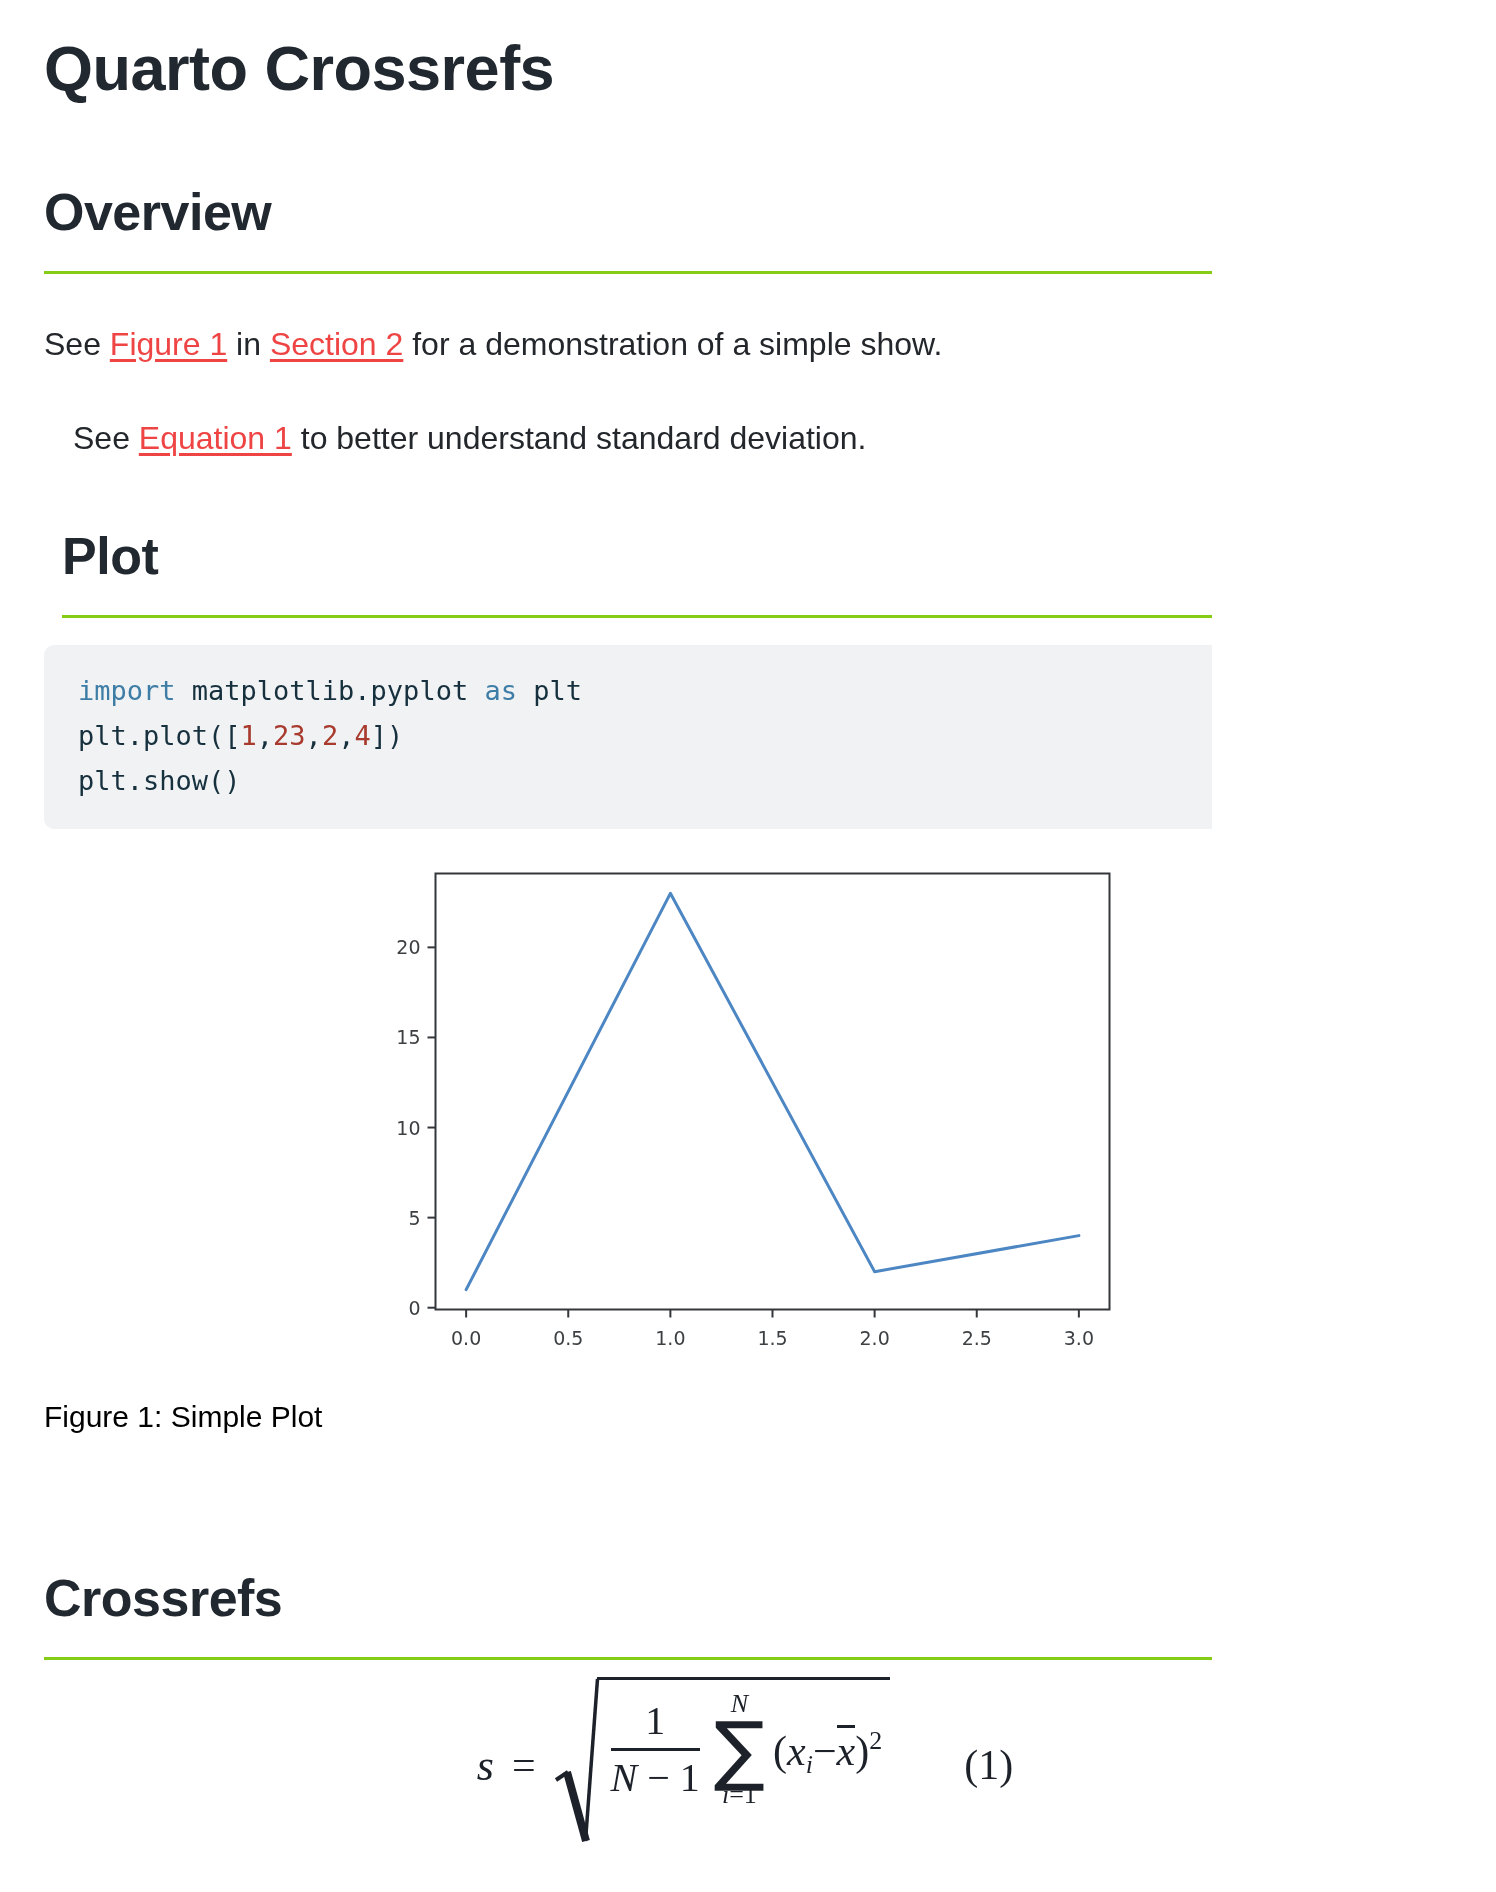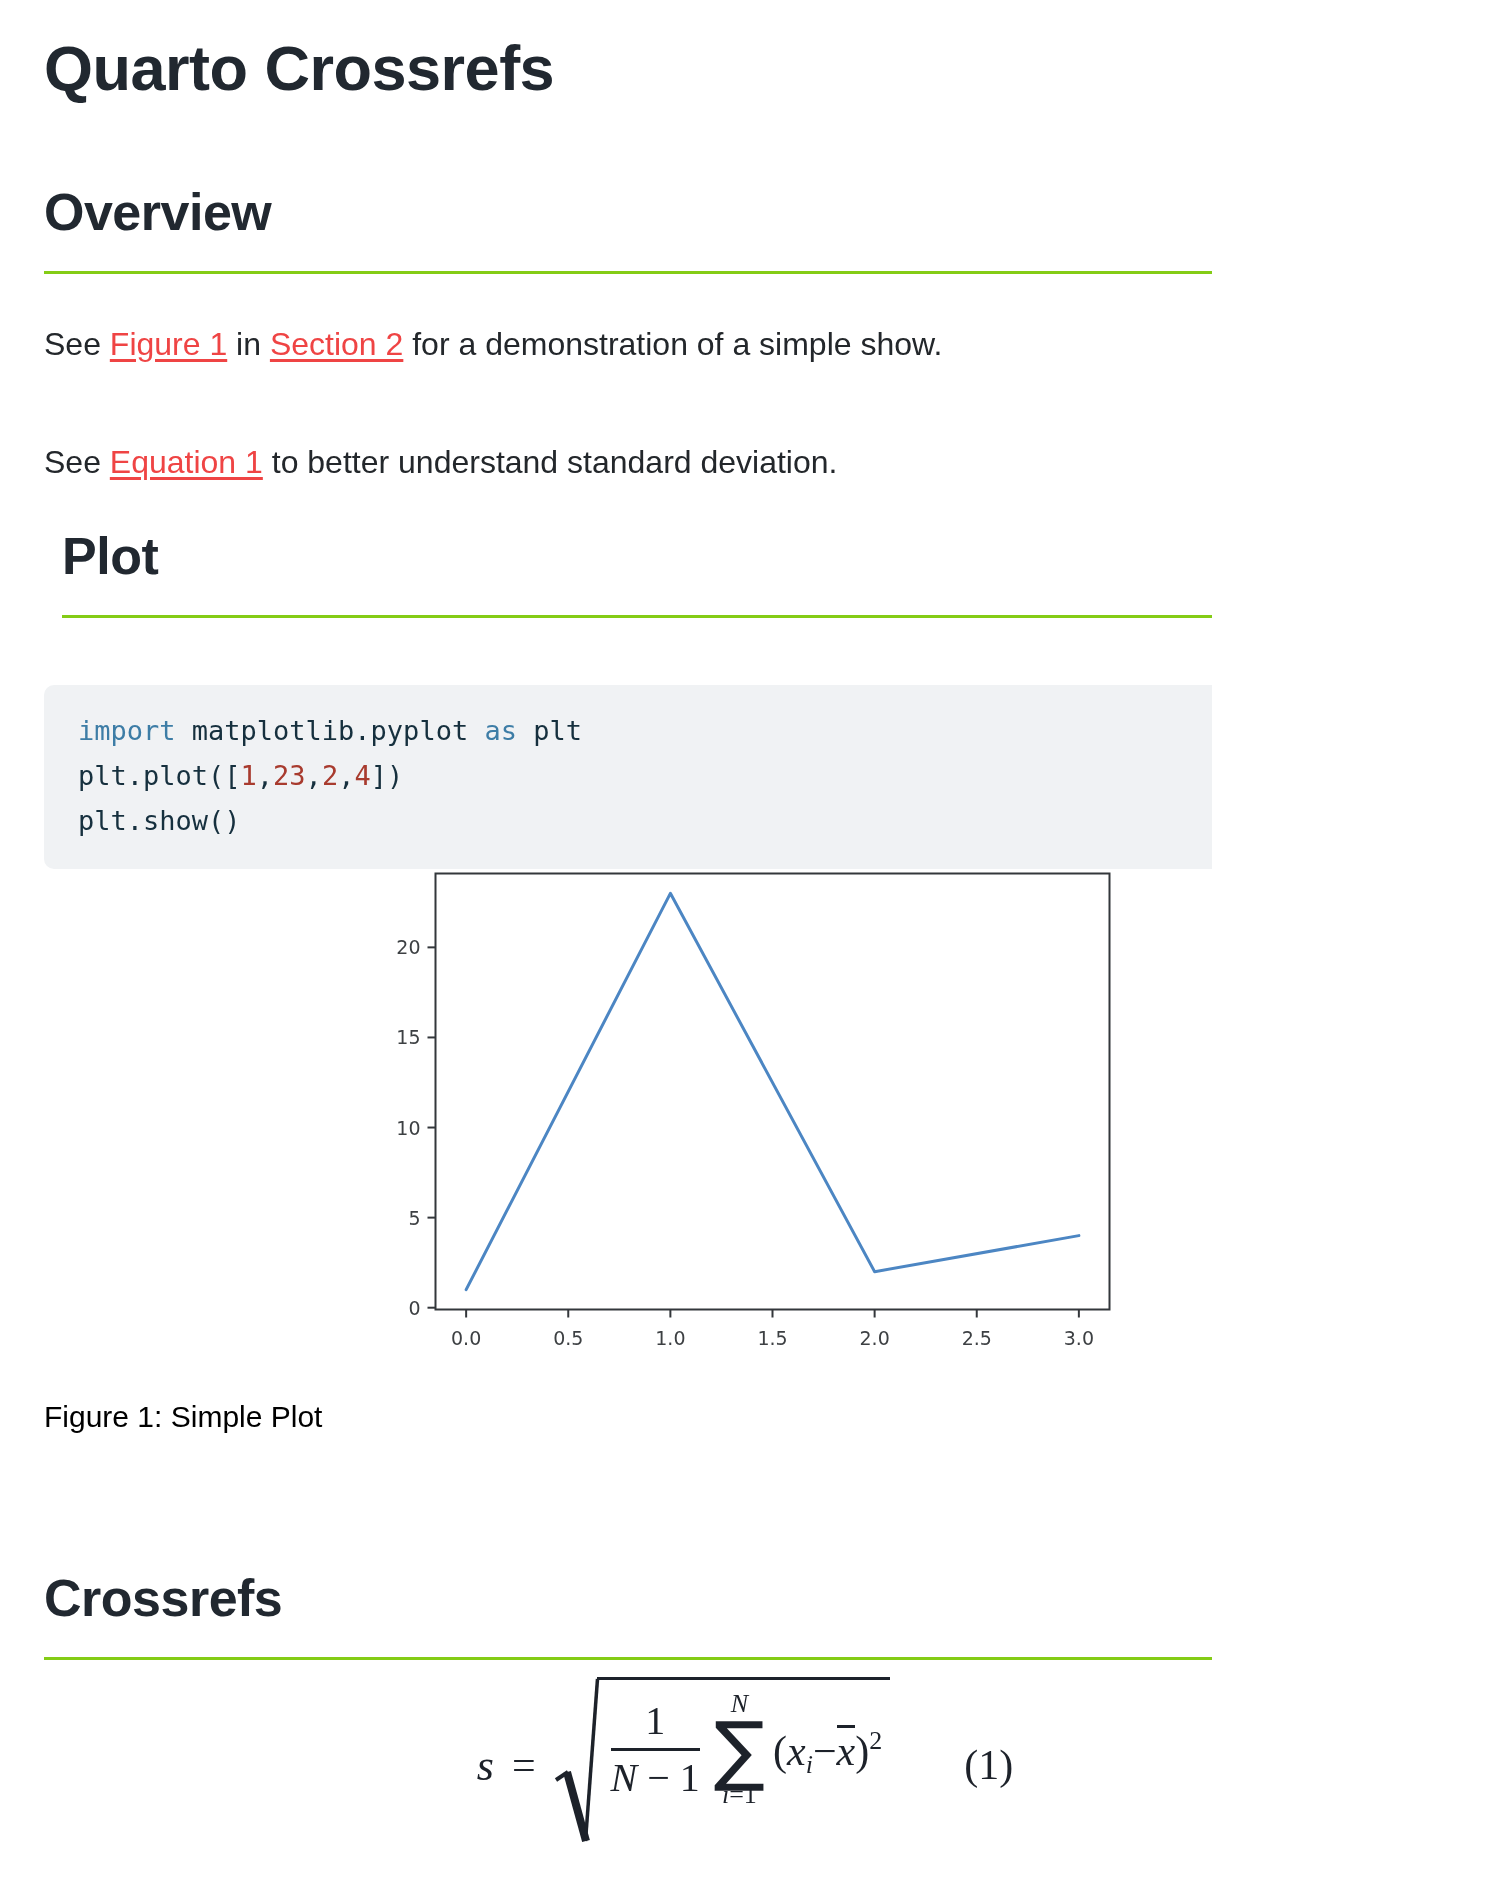--- a/index.html
+++ b/index.html
@@ -13,21 +13,21 @@
   h1.title { left:44px; top:32px; font-size:63px; font-weight:700; letter-spacing:-0.5px; line-height:1.15; }
   h2.section { left:44px; width:1402px; font-size:52px; font-weight:700; letter-spacing:-0.5px;
     line-height:1.1; padding-bottom:30px; border-bottom:3px solid #84cc16; }
   p.body-text { left:44px; width:1402px; font-size:32px; line-height:48px; color:#23272b; }
   a.xref { color:#ef4444; text-decoration:underline; text-underline-offset:4px; cursor:pointer; }
 
   pre.code-block {
     left:44px; top:645px; width:1402px; height:184px;
     background:#f0f2f4; border-radius:10px; padding:23px 34px;
     font-family:"DejaVu Sans Mono","Liberation Mono",monospace;
-    font-size:27px; line-height:45px; color:#16303e; white-space:pre;margin-top:40px;
+    font-size:27px; line-height:45px; color:#16303e; white-space:pre;
   }
   .tok-kw  { color:#3d7da6; }
   .tok-num { color:#a83b2e; }
   .tok-pl  { color:#16303e; }
 
   figure.plot-figure { left:348px; top:851px; width:800px; height:505px; }
   .fig-caption { left:44px; top:1400px; font-size:30px; color:#000000; }
 
   
   .eq-row { left:44px; top:1672px; width:1402px; height:186px;
@@ -57,21 +57,21 @@
 <body>
 
 <div class="page">
 
   <h1 class="abs title">Quarto Crossrefs</h1>
 
   <h2 class="abs section" style="top:184px;">Overview</h2>
 
   <p class="abs body-text" style="top:320px;"><span>See </span><a class="xref">Figure 1</a><span> in </span><a class="xref">Section 2</a><span> for a demonstration of a simple show.</span></p>
 
-  <p class="abs body-text" style="top:438px;"><span>See </span><a class="xref">Equation 1</a><span> to better understand standard deviation.</span></p>
+  <p class="abs body-text" style="top:414px;margin-left:29px;"><span>See </span><a class="xref">Equation 1</a><span> to better understand standard deviation.</span></p>
 
   <h2 class="abs section" style="top:528px;margin-left:18px;">Plot</h2>
 
   <pre class="abs code-block" id="code-block"><div><span class="tok-kw">import</span><span class="tok-pl"> matplotlib.pyplot </span><span class="tok-kw">as</span><span class="tok-pl"> plt</span></div><div><span class="tok-pl">plt.plot([</span><span class="tok-num">1</span><span class="tok-pl">,</span><span class="tok-num">23</span><span class="tok-pl">,</span><span class="tok-num">2</span><span class="tok-pl">,</span><span class="tok-num">4</span><span class="tok-pl">])</span></div><div><span class="tok-pl">plt.show()</span></div></pre>
 
   <figure class="abs plot-figure">
     <svg id="figure-svg" width="800" height="505" viewBox="0 0 800 505" xmlns="http://www.w3.org/2000/svg">
         <rect x="87.5" y="22.5" width="674" height="436" fill="none" stroke="#33373b" stroke-width="2"></rect>
         <line x1="118.13636363636364" y1="458.5" x2="118.13636363636364" y2="466.5" stroke="#33373b" stroke-width="2"></line>
         <text x="118.13636363636364" y="493.5" text-anchor="middle" font-size="19px" fill="#3d4043" font-family="&quot;DejaVu Sans&quot;,&quot;Liberation Sans&quot;,sans-serif">0.0</text>

